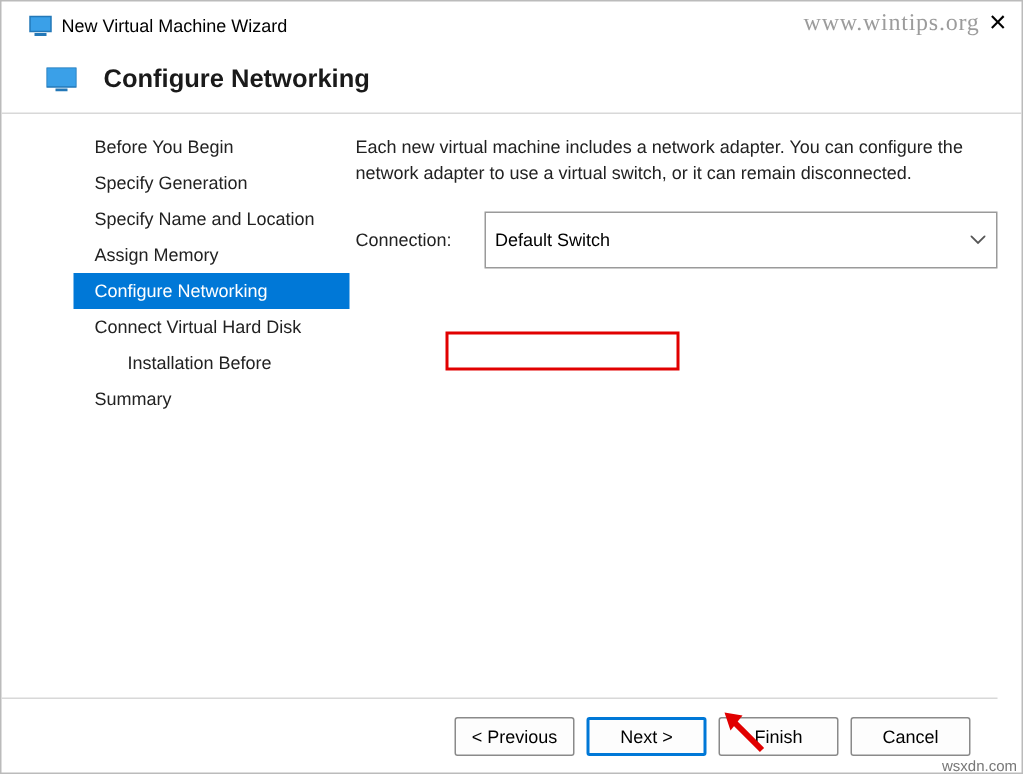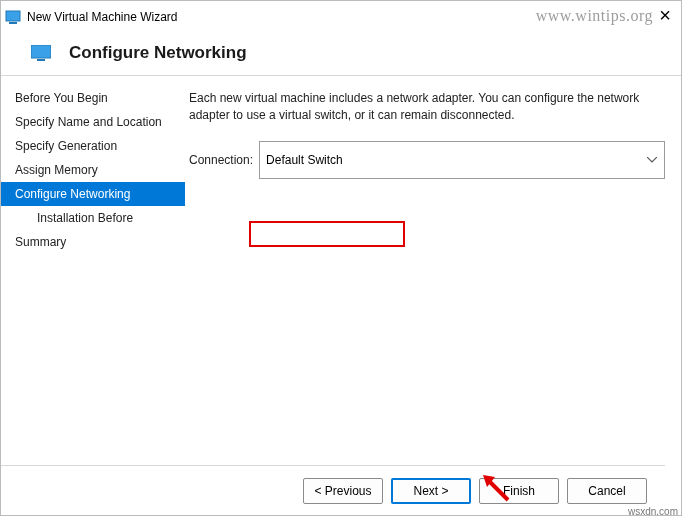--- a/index.html
+++ b/index.html
@@ -1,35 +1,35 @@
 <!DOCTYPE html>
 <html><head>
 <meta charset="utf-8">
 <style>
 * { box-sizing: border-box; font-family: "Segoe UI", Tahoma, sans-serif; }
 body { margin: 0; background: #fff; width: 682px; height: 516px; overflow: hidden; position: relative; }
 .window { width: 682px; height: 516px; border: 1px solid #bbb; background: #fff; position: relative; }
-.titlebar { height: 32px; display: flex; align-items: center; padding: 0 4px; }
+.titlebar { height: 32px; display: flex; align-items: center; padding: 0 18px; }
 .title-icon { width: 16px; height: 16px; margin-right: 6px; }
 .title-icon svg { display: block; }
 .titlebar-title { font-size: 12px; color: #000; flex: 1; }
 .close-x { position: absolute; top: 4px; right: 10px; font-size: 20px; color: #000; font-weight: 300; cursor: pointer; line-height: 1; }
 .header { padding: 10px 0 12px 30px; display: flex; align-items: center; gap: 18px; }
 .header-icon { width: 20px; height: 16px; }
 .header-icon svg { display:block; }
 .header-title { font-size: 17px; font-weight: 600; color: #1a1a1a; }
 .divider { border: none; border-top: 1px solid #d8d8d8; margin: 0; }
-.body { display: flex; height: 360px; }
+.body { display: flex; height: 360px; margin-left: 48px; }
 .sidebar { width: 184px; padding: 10px 0; font-size: 12px; color: #222; border-right: 0px; }
 .sidebar-item { padding: 5px 10px 5px 14px; cursor: pointer; }
 .sidebar-item.active { background: #0078d7; color: #fff; }
 .sidebar-item.indent { padding-left: 36px; }
 .main { flex: 1; padding: 14px 16px 0 4px; font-size: 12px; color: #222; }
 .description { line-height: 1.45; margin-bottom: 16px; }
-.field-row { display: flex; align-items: center; gap: 6px; }
+.field-row { display: flex; align-items: center; gap: 22px; }
 .field-label { }
 .select-wrap { position: relative; flex: 1; }
 .select { width: 100%; height: 38px; border: 1px solid #9a9a9a; background: #fff; padding: 0 22px 0 6px; font-size: 12px; appearance: none; -webkit-appearance: none; cursor: pointer; }
 .chevron { position: absolute; right: 8px; top: 50%; transform: translateY(-50%); pointer-events: none; }
 .chevron svg { display:block; }
 .highlight-box { position: absolute; border: 2px solid #e10000; width: 156px; height: 26px; left: 248px; top: 145px; pointer-events: none; }
 .content-area { position: relative; }
 .footer { position: absolute; bottom: 0; left: 0; right: 16px; border-top: 1px solid #d8d8d8; height: 50px; display: flex; align-items: center; justify-content: flex-end; gap: 8px; padding-right: 18px; }
 .btn { min-width: 80px; height: 26px; border: 1px solid #8a8a8a; background: #fdfdfd; font-size: 12px; cursor: pointer; border-radius: 2px; }
 .btn.primary { border: 2px solid #0078d7; }
@@ -62,24 +62,25 @@
         </svg>
     </span>
     <span class="header-title">Configure Networking</span>
   </div>
 
   <hr class="divider">
 
   <div class="body content-area">
     <div class="sidebar" id="sidebar">
         <div class="sidebar-item">Before You Begin</div>
+        <div class="sidebar-item">Specify Generation</div>
         <div class="sidebar-item">Specify Name and Location</div>
-        <div class="sidebar-item">Specify Generation</div>
         <div class="sidebar-item">Assign Memory</div>
         <div class="sidebar-item active">Configure Networking</div>
+        <div class="sidebar-item">Connect Virtual Hard Disk</div>
         <div class="sidebar-item indent">Installation Before</div>
         <div class="sidebar-item">Summary</div>
       </div>
 
     <div class="main">
       <div class="description">Each new virtual machine includes a network adapter. You can configure the network adapter to use a virtual switch, or it can remain disconnected.</div>
       <div class="field-row">
         <span class="field-label">Connection:</span>
         <div class="select-wrap">
           <select class="select">

